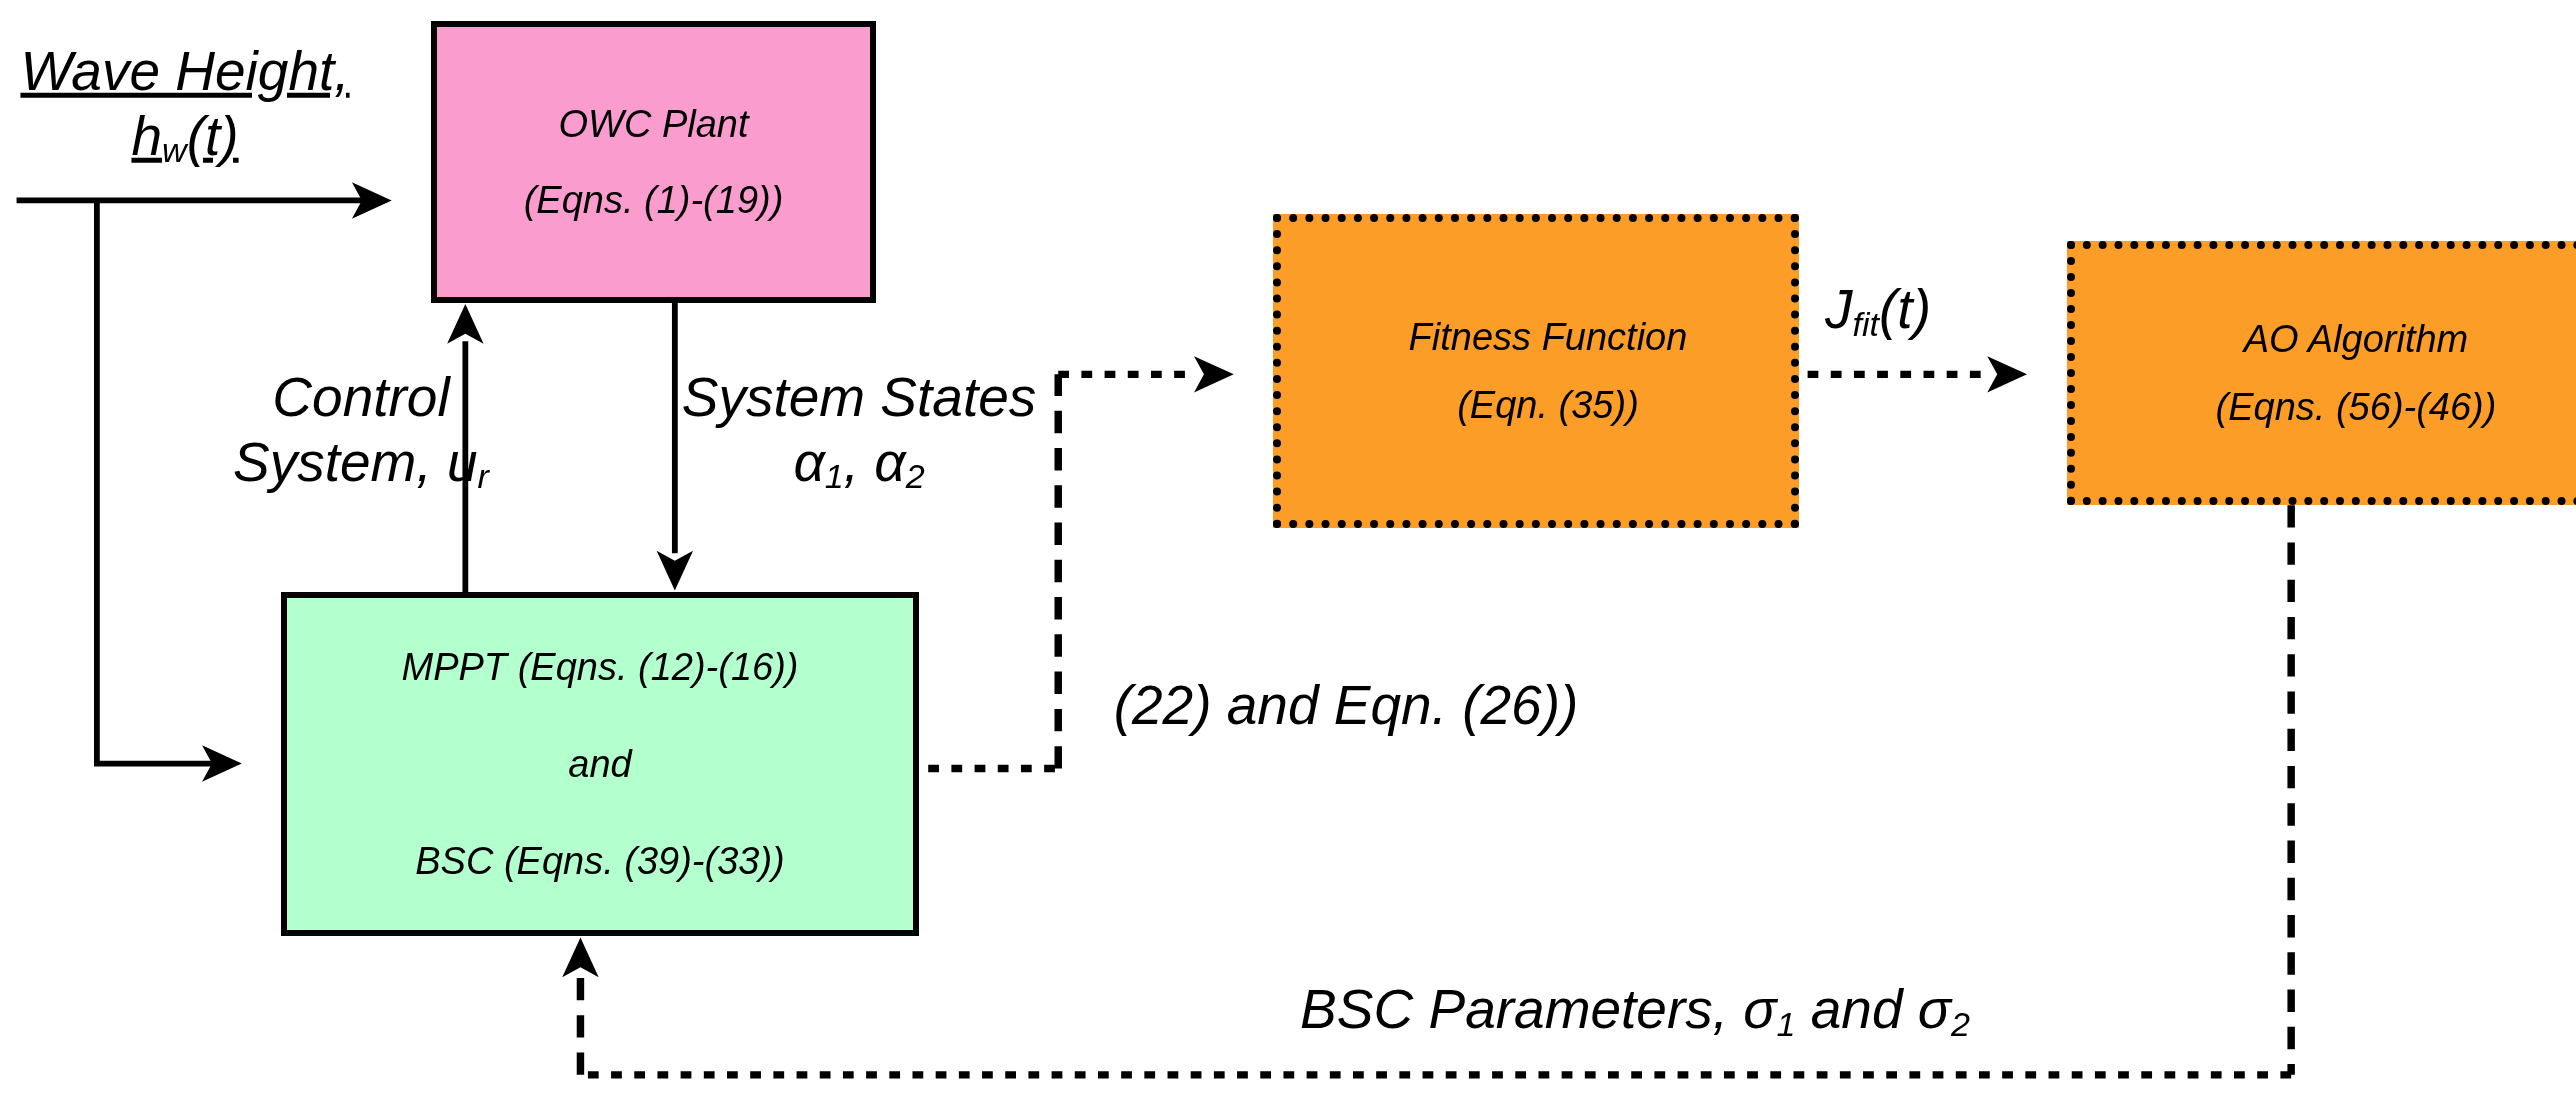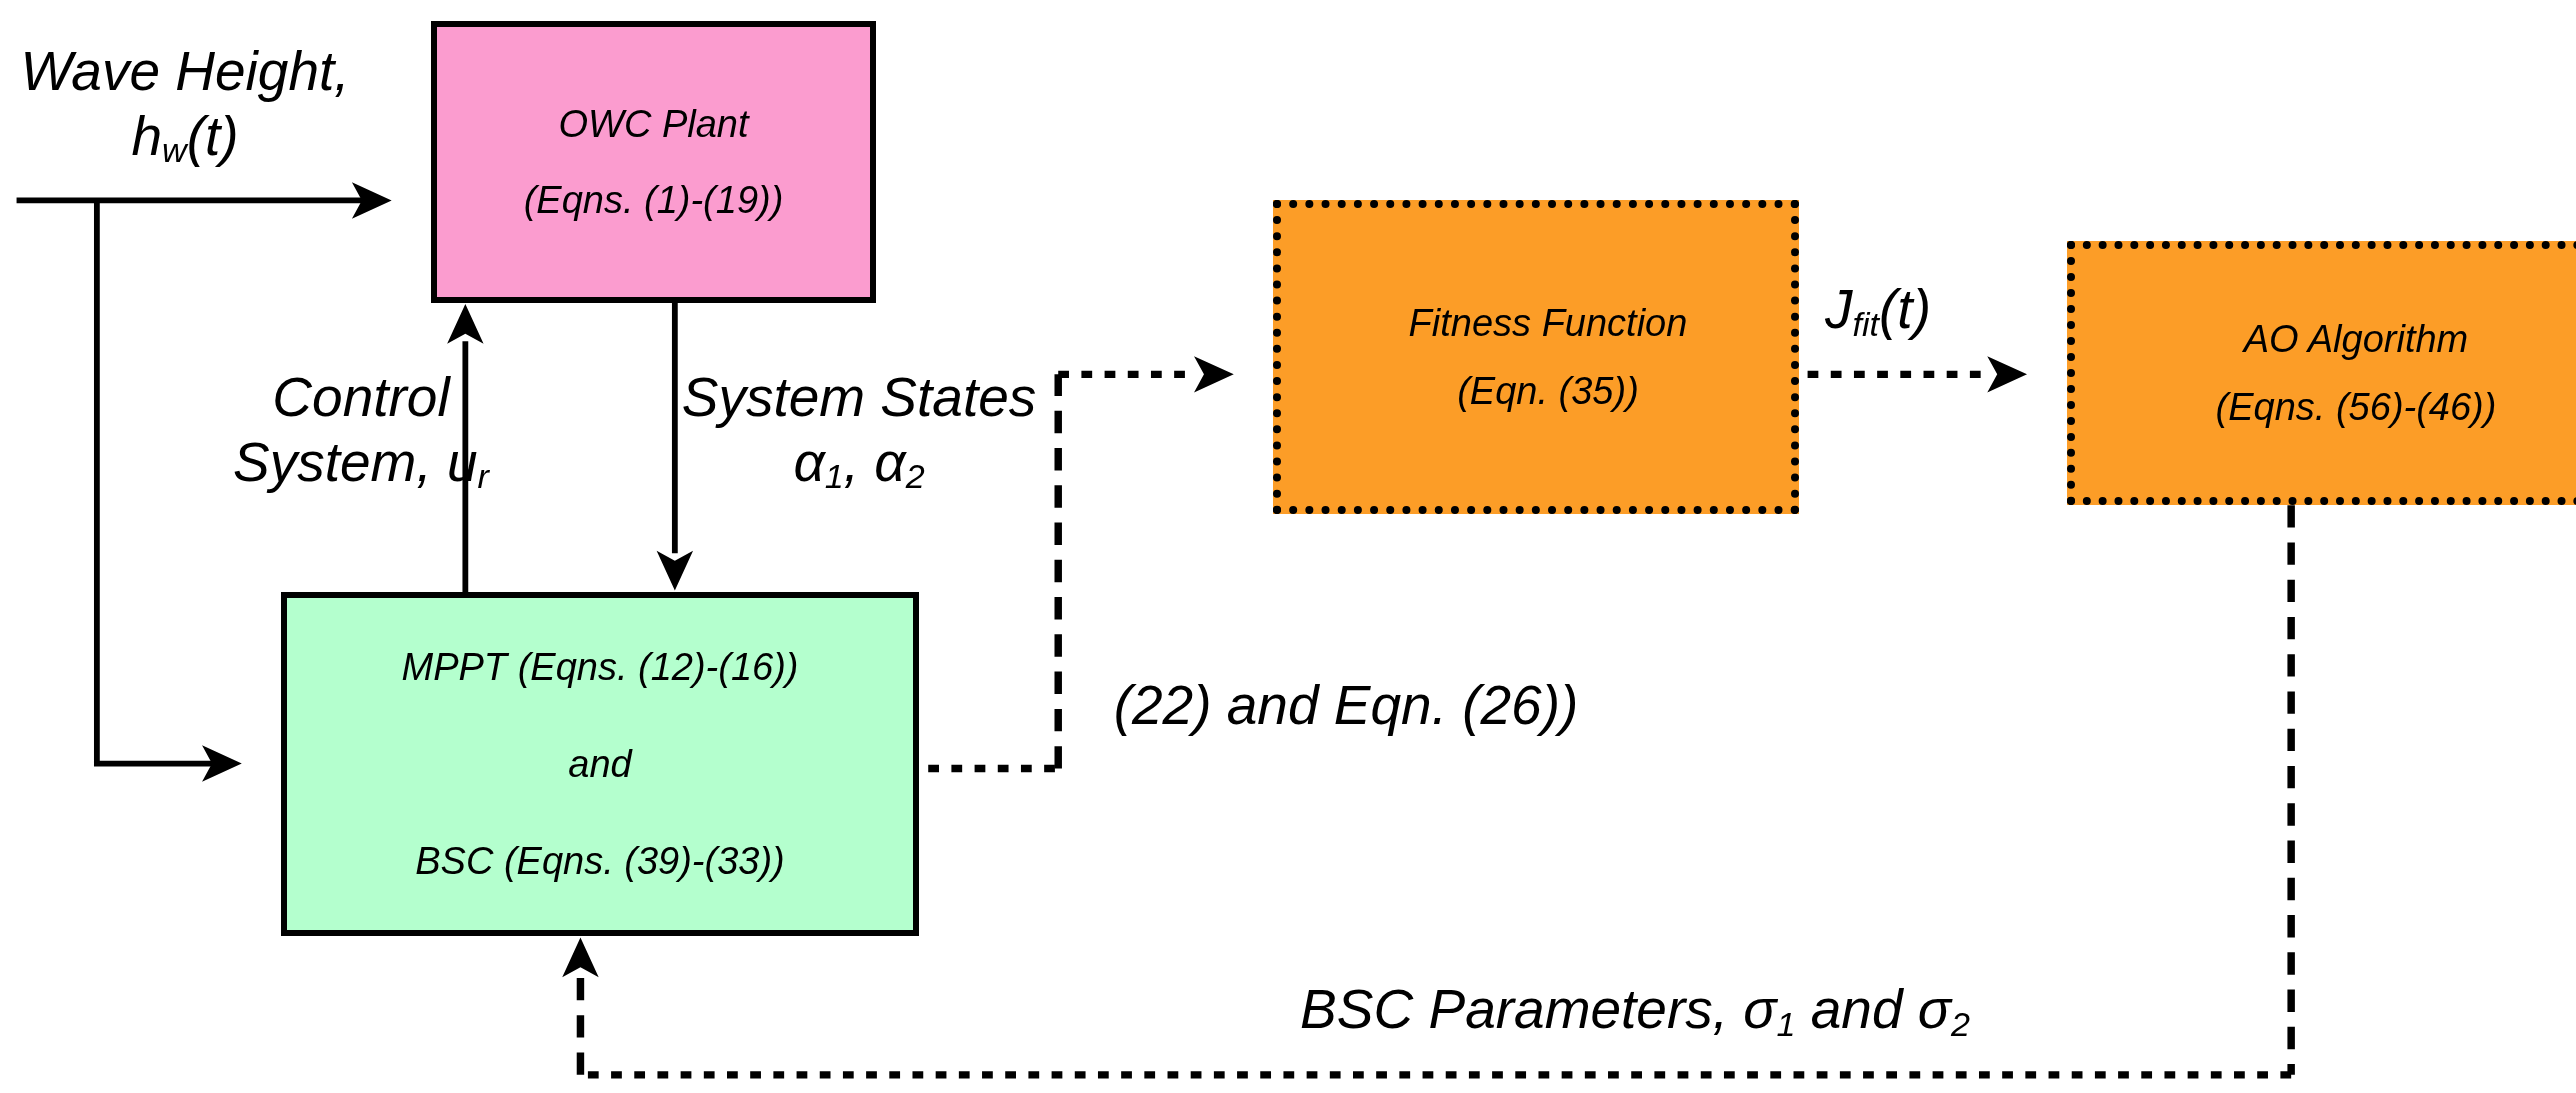--- a/index.html
+++ b/index.html
@@ -18,31 +18,31 @@
     box-sizing:border-box;
     display:flex;flex-direction:column;
     justify-content:center;align-items:center;
     text-align:center;
     font-size:38px;
     margin-left:38px;
   }
   .box .bline{white-space:nowrap;}
   #owc-box{left:393px;top:21px;width:445px;height:282px;background:#FB9CCF;border:6.6px solid #000;line-height:76px;}
   #mppt-box{left:243px;top:592px;width:638px;height:344px;background:#B4FFCE;border:6.6px solid #000;line-height:65px;gap:32px;}
-  #fitness-box{left:1235px;top:200px;width:526px;height:314px;background:#FC9D27;border:8.3px dotted #000;line-height:68px;padding-left:24px;}
+  #fitness-box{left:1235px;top:214px;width:526px;height:314px;background:#FC9D27;border:8.3px dotted #000;line-height:68px;padding-left:24px;}
   #ao-box{left:2029px;top:241px;width:578px;height:264px;background:#FC9D27;border:8.3px dotted #000;line-height:68px;}
   .float-label{
     position:absolute;
     transform:translate(-50%,-50%);
     text-align:center;
     font-size:55px;
     line-height:65px;
     white-space:nowrap;
   }
-  #wave-label{left:185px;top:111px;}
+  #wave-label{left:185px;top:111px;text-decoration:underline;}
   #control-label{left:361px;top:437px;}
   #states-label{left:859px;top:437px;}
   #state-errors-label{left:1346px;top:705px;}
   #jfit-label{left:1878px;top:317px;}
   #bsc-params-label{left:1635px;top:1017px;}
   .sub{font-size:0.62em;vertical-align:-0.22em;}
 </style>
 </head>
 <body>
 

